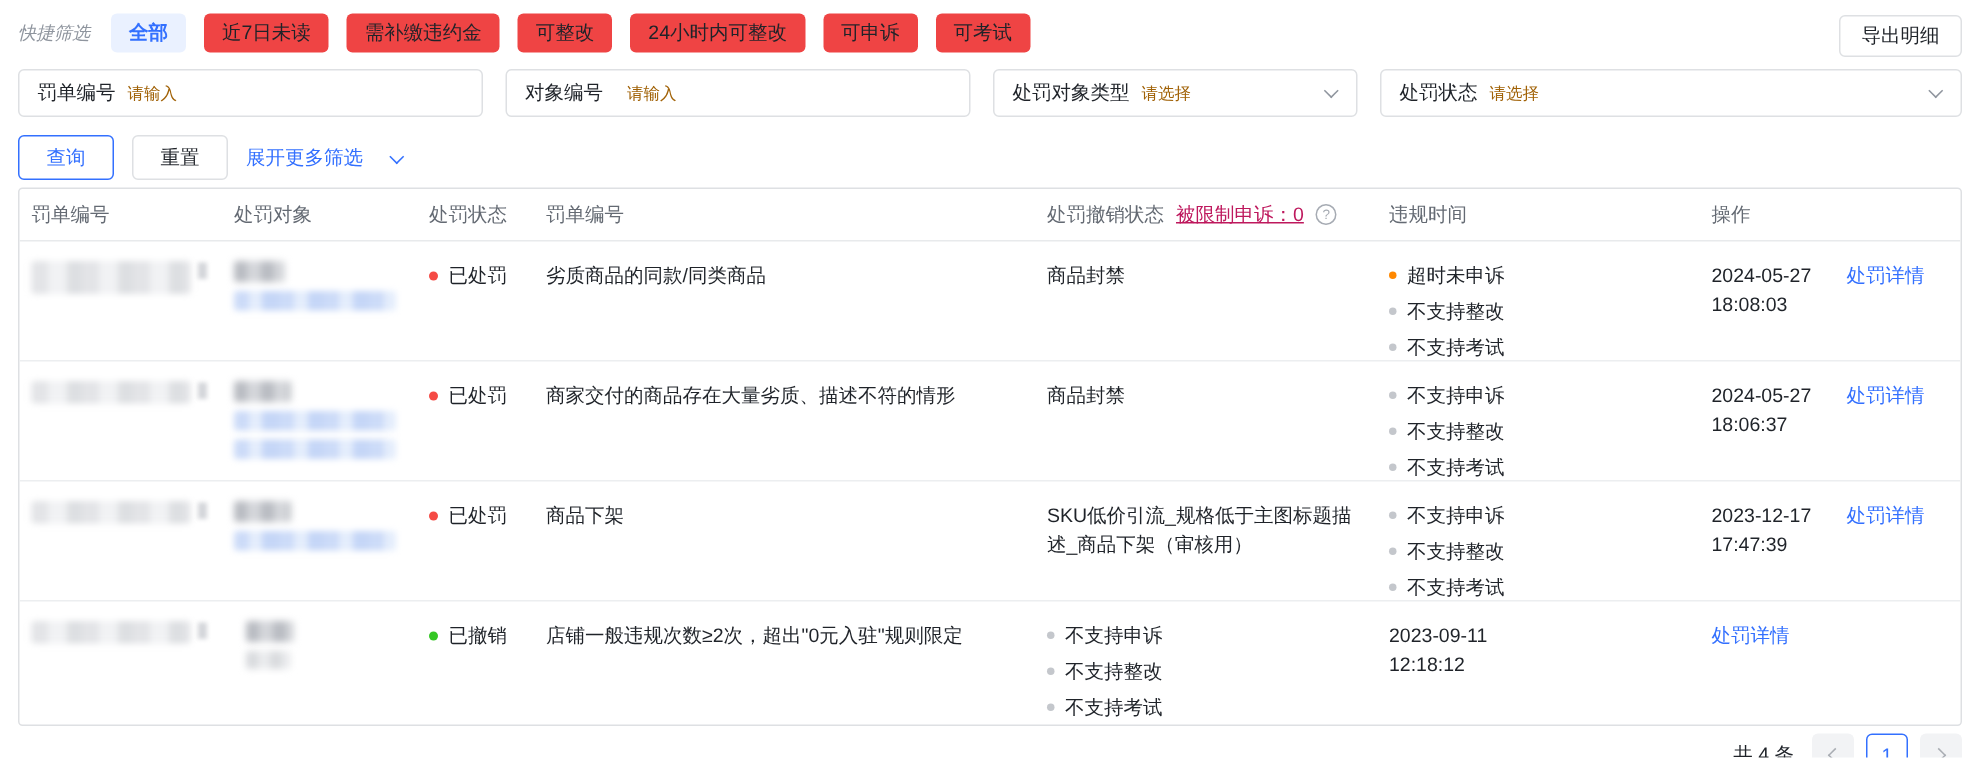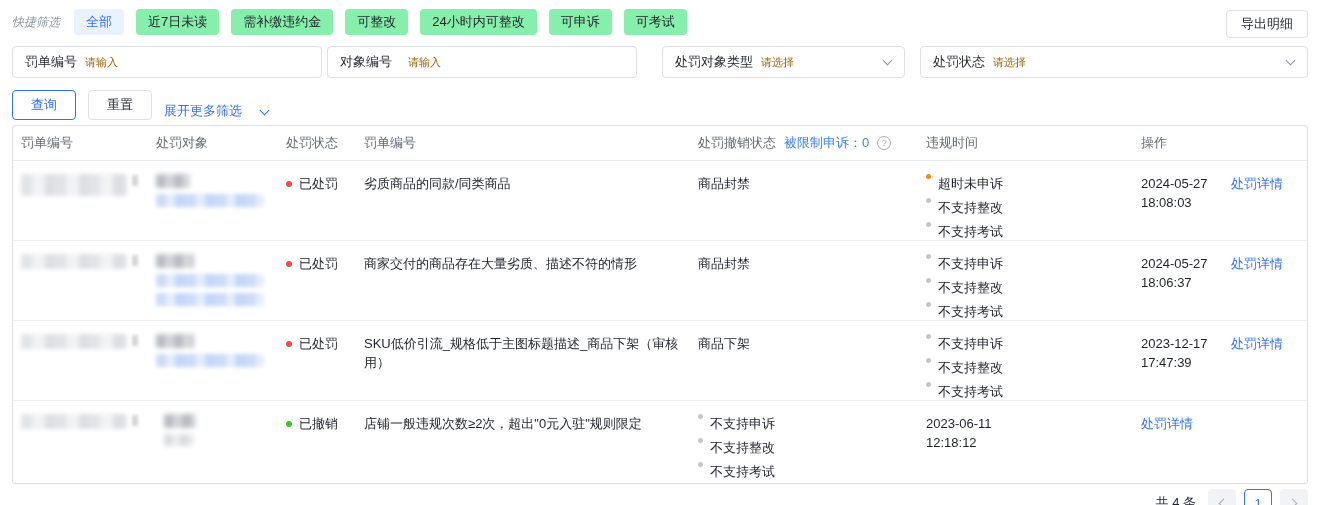--- a/index.html
+++ b/index.html
@@ -6,72 +6,72 @@
   html,body { width:1321px; height:505px; }
   body {
     position:relative; overflow:hidden; background:#ffffff;
     font-family:"Liberation Sans","DejaVu Sans",sans-serif;
     color:#1f2329; font-size:13px;
   }
 
   
   .quickbar { position:absolute; top:9px; left:12px; display:flex; align-items:center; gap:12px; }
   .quickbar-label { font-size:12px; color:#8f959e; margin-right:2px;font-style:italic; }
-  .chip { height:26px; line-height:26px; padding:0 12px; background:#86efac; border-radius:4px;
+  .chip { height:26px; line-height:26px; padding:0 12px; background:#ef4444; border-radius:4px;
           font-size:13px; color:#1f2329; cursor:pointer; white-space:nowrap; }
-  .chip.active { background:#eaf1ff; color:#3370ff; font-weight:400; }
+  .chip.active { background:#eaf1ff; color:#3370ff; font-weight:700; }
 
   .export-btn { position:absolute; top:10px; right:13px; height:28px; padding:0 14px;
     background:#fff; border:1px solid #dee0e3; border-radius:4px; font-size:13px; color:#1f2329;
     display:flex; align-items:center; cursor:pointer; }
 
   
   .filter-row { position:absolute; top:46px; left:12px; width:1296px; height:32px; }
   .ffield { position:absolute; top:0; height:32px; border:1px solid #dee0e3; border-radius:4px;
     display:flex; align-items:center; padding:0 12px; gap:8px; background:#fff; }
   .ffield .flabel { color:#1f2329; font-size:13px; white-space:nowrap; }
   .ffield .fplaceholder { color:#a16207; font-size:11px; white-space:nowrap; }
   .ffield.f1 { left:0; width:310px; }
-  .ffield.f2 { left:315px; width:310px;gap:16px; }
+  .ffield.f2 { left:325px; width:310px;gap:16px; }
   .ffield.f3 { left:650px; width:243px; }
   .ffield.f4 { left:908px; width:388px; }
   .chev { width:7px; height:7px; border-right:1.3px solid #8f959e; border-bottom:1.3px solid #8f959e;
           transform:rotate(45deg); margin-top:-4px; }
   .ffield .chev { position:absolute; right:13px; top:14px; }
 
   
-  .action-row { position:absolute; top:90px; left:12px; display:flex; align-items:flex-end; gap:12px; }
+  .action-row { position:absolute; top:90px; left:12px; display:flex; align-items:center; gap:12px; }
   .btn { height:30px; padding:0 18px; border-radius:4px; background:#fff; font-size:13px;
          display:flex; align-items:center; cursor:pointer; }
   .btn-primary-ghost { border:1px solid #3370ff; color:#3370ff; }
   .btn-default { border:1px solid #dee0e3; color:#1f2329; }
   .expand-link { color:#3370ff; font-size:13px; display:flex; align-items:center; gap:19px; cursor:pointer; }
   .expand-link .chev { border-color:#3370ff; margin-top:-2px; }
 
   
   .table { position:absolute; top:125px; left:12px; width:1296px; height:359px;
     border:1px solid #dee0e3; border-radius:3px; background:#fff; overflow:hidden; }
   .tgrid { display:grid; grid-template-columns:135px 130px 78px 334px 228px 215px 90px auto; }
   .thead { height:35px; align-items:center; color:#646a73; font-size:13px; border-bottom:1px solid #e8eaec; }
   .th { padding-left:8px; white-space:nowrap; display:flex; align-items:center; gap:8px; }
-  .restricted-link { color:#3b82f6; cursor:pointer; white-space:nowrap; }
+  .restricted-link { color:#be185d; text-decoration:underline; cursor:pointer; white-space:nowrap; }
   .qicon { width:14px; height:14px; border:1px solid #a6abb3; border-radius:50%; color:#a6abb3;
     font-size:9px; line-height:12px; text-align:center; display:inline-block; cursor:pointer; flex:0 0 auto; }
 
   .tr { height:80px; align-items:start; border-bottom:1px solid #eceef0; }
   .tr:last-child { border-bottom:none; }
   .td { padding:13px 10px 0 8px; font-size:13px; color:#1f2329; line-height:19px; }
 
   .status-wrap { display:flex; align-items:center; gap:7px; }
   .dot { width:6px; height:6px; border-radius:50%; display:inline-block; flex:0 0 auto; }
   .dot[data-dot="red"]    { background:#f54a45; }
   .dot[data-dot="green"]  { background:#34c724; }
   .dot[data-dot="orange"] { background:#ff8800; }
   .dot[data-dot="gray"]   { background:#c4c7cc; }
-  .rv-item { display:flex; align-items:flex-start; gap:7px; margin-bottom:5px; }
+  .rv-item { display:flex; align-items:center; gap:7px; margin-bottom:5px; }
   .rv-item .dot { width:5px; height:5px; }
 
   .method-line2 { margin-top:9px; }
   .method-line2:empty { display:none; }
 
   .link { color:#3370ff; cursor:pointer; white-space:nowrap; }
 
   
   .blur-id { width:108px; height:15px; border-radius:2px; filter:blur(2px);
     background:repeating-linear-gradient(90deg,#e3e4e7 0 11px,#f1f2f4 11px 24px,#dddfe2 24px 34px); }
@@ -253,24 +253,24 @@
     <div class="td">
       <div class="blur-name" style="width:38px"></div>
       <div class="blur-link" style="width:108px"></div>
     </div>
     <div class="td">
         <span class="status-wrap">
           <span class="dot" data-dot="red"></span>
           <span>已处罚</span>
         </span>
       </div>
+    <div class="td">
+        <div>商品下架</div>
+      </div>
     <div class="td">SKU低价引流_规格低于主图标题描述_商品下架（审核用）</div>
-    <div class="td">
-        <div>商品下架</div>
-      </div>
     <div class="td">
       <div class="rv-item">
           <span class="dot" data-dot="gray"></span>
           <span>不支持申诉</span>
         </div>
       <div class="rv-item">
           <span class="dot" data-dot="gray"></span>
           <span>不支持整改</span>
         </div>
       <div class="rv-item">
@@ -311,21 +311,21 @@
       <div class="rv-item">
           <span class="dot" data-dot="gray"></span>
           <span>不支持整改</span>
         </div>
       <div class="rv-item">
           <span class="dot" data-dot="gray"></span>
           <span>不支持考试</span>
         </div>
     </div>
     <div class="td">
-        <div>2023-06-11</div>
+        <div>2023-09-11</div>
         <div>12:18:12</div>
       </div>
     <div class="td"><span class="link">处罚详情</span></div>
   </div>
 </div>
 
 <div class="pagination">
   <span class="pg-total">共 4 条</span>
   <span class="pg-btn ghost">
       <span class="pg-chev left"></span>

